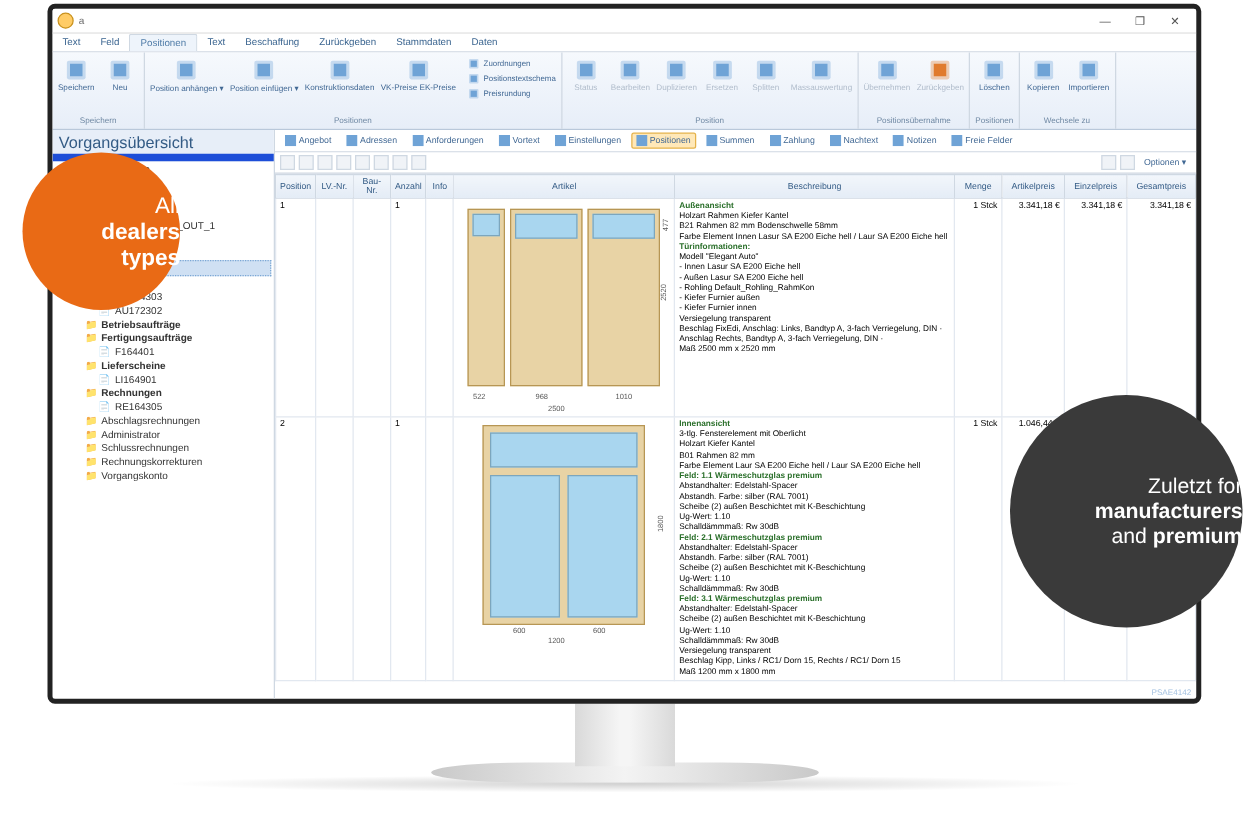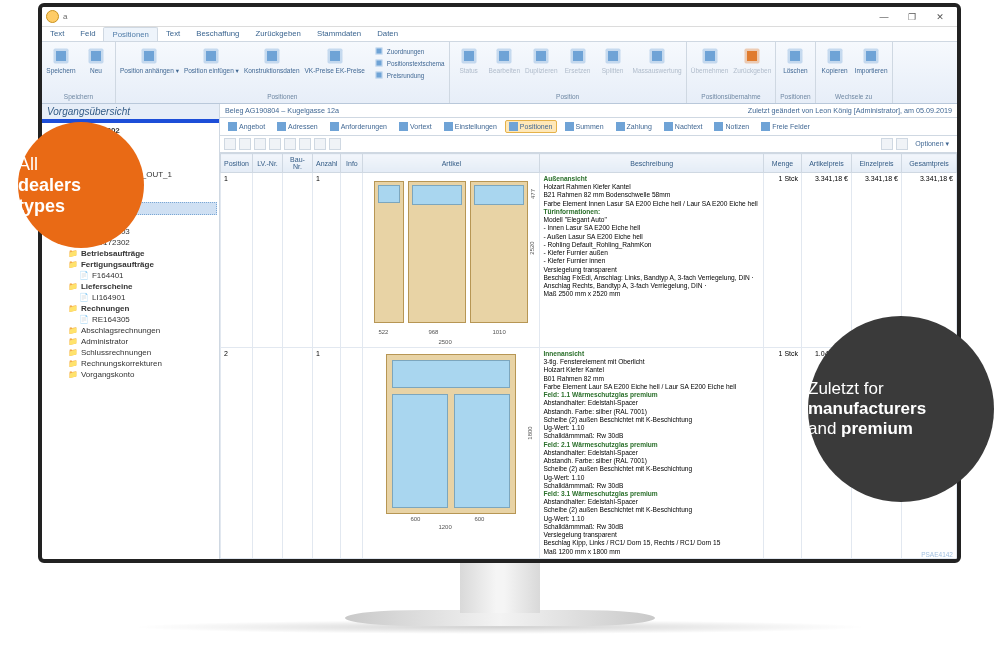--- a/index.html
+++ b/index.html
@@ -32,21 +32,21 @@
   .rlabel { font-size:6.5px; color:#6f88a3; padding:1px 0; }
   .disabled { color:#b0bccb !important; }
   .ritem.sm .ico { width:10px; height:10px; }
   .ritem.sm { font-size:6.3px; flex-direction:row; gap:3px; min-width:auto; }
 
   
   .content { display:flex; height:calc(100% - 97px); }
 
   
   .tree-wrap { display:flex; flex-direction:column; width:178px; border-right:1px solid #cfd8e2; }
-  .tree-head { font-size:10px; background:#e7eef8; border-bottom:4px solid #1d4ed8; padding:2px 5px; color:#335b85;font-style:italic; }
+  .tree-head { font-size:13px; background:#e7eef8; border-bottom:6px solid #1d4ed8; padding:2px 5px; color:#335b85; }
   .tree { flex:1; overflow:auto; font-size:8px; color:#333; padding:2px 2px 2px 4px; }
   .tree ul { list-style:none; padding-left:11px; }
   .tree li { padding:1px 0; white-space:nowrap; display:flex; align-items:center; gap:3px; }
   .tree li.folder::before { content:"📁"; font-size:8px; }
   .tree li.doc::before { content:"📄"; font-size:8px; }
   .tree li.root::before { content:"📂"; font-size:8px; }
   .tree li.sel { background:#cfe0f3; border:1px dotted #7aa7d4; }
   .bold { font-weight:600; }
 
   
@@ -77,21 +77,21 @@
   .desc .sec { color:#2a6f2a; font-weight:600; }
   .desc .field { color:#2a6f2a; font-weight:600; }
 
   
   .draw { position:relative; width:100%; height:100%; }
   .door { position:absolute; background:#e8d3a5; border:1px solid #b79654; }
   .glass { position:absolute; background:#a9d6ef; border:1px solid #7ca6bd; }
   .dim { position:absolute; font-size:6px; color:#555; }
 
   
-  .badge-circle { position:absolute; border-radius:50%; display:flex; flex-direction:column; align-items:flex-start; justify-content:center; text-align:center; color:#fff; }
+  .badge-circle { position:absolute; border-radius:50%; display:flex; flex-direction:column; align-items:flex-end; justify-content:center; text-align:center; color:#fff; }
   .badge-orange { left:18px; top:122px; width:126px; height:126px; background:#e96a15; font-size:18px; }
   .badge-orange b { font-size:18px; }
   .badge-dark { right:6px; top:316px; width:186px; height:186px; background:#3a3a3a; font-size:17px; }
   .badge-dark b { font-size:17px; }
   .light { font-weight:300; }
 
   
   .ico svg, .ti svg { width:100%; height:100%; }
 </style>
 </head>
@@ -339,24 +339,20 @@
               <li class="folder">Administrator</li>
               <li class="folder">Schlussrechnungen</li>
               <li class="folder">Rechnungskorrekturen</li>
               <li class="folder">Vorgangskonto</li>
             </ul>
           </ul>
         </div>
     </div>
 
     <div class="main">
-      <div class="crumb">
-        <span>Beleg AG190804 – Kugelgasse 12a</span>
-        <span>Zuletzt geändert von Leon König [Administrator], am 05.09.2019</span>
-      </div>
       <div class="toolbar2" id="toolbar2">
           <div class="tbtn">
             <span class="ti"><svg viewBox="0 0 10 10">
                 <rect width="10" height="10" fill="#6fa3d6"></rect>
               </svg></span>
             <span>Angebot</span>
           </div>
           <div class="tbtn">
             <span class="ti"><svg viewBox="0 0 10 10">
                 <rect width="10" height="10" fill="#6fa3d6"></rect>

